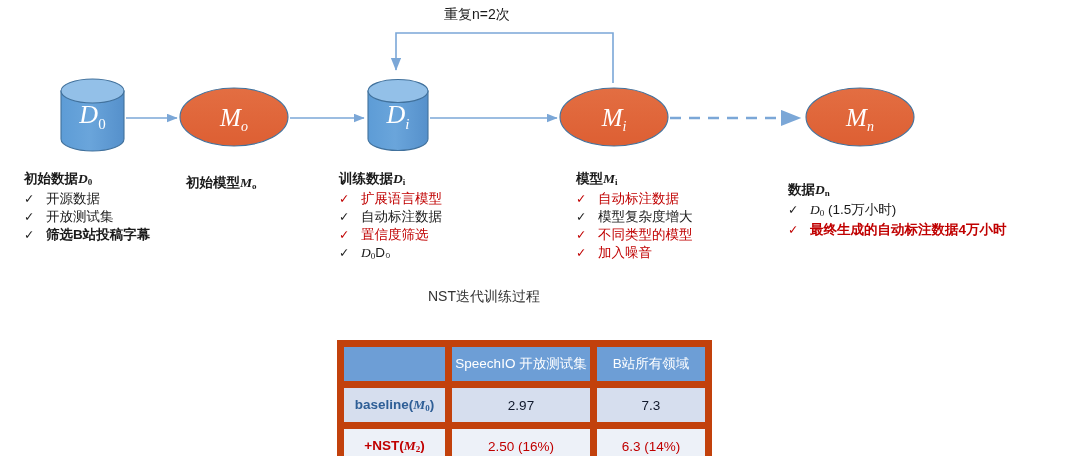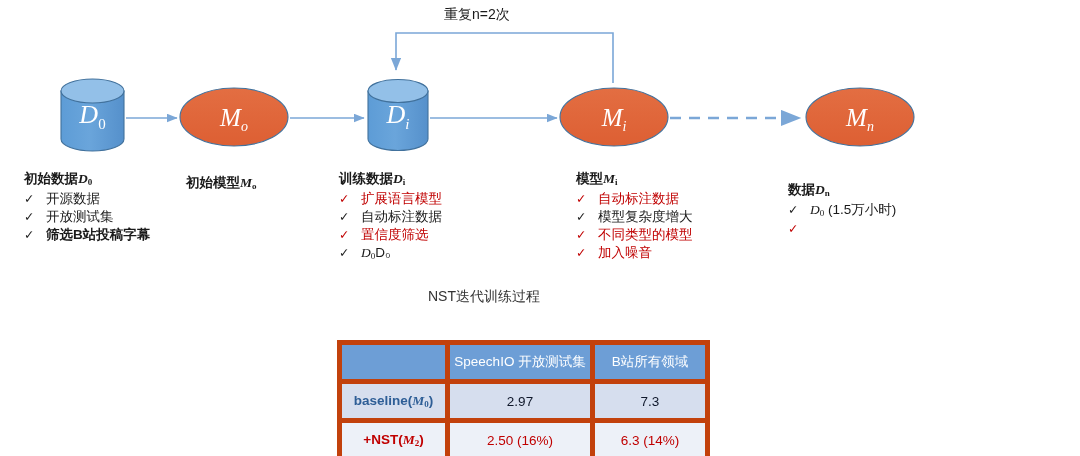--- a/index.html
+++ b/index.html
@@ -26,21 +26,21 @@
   .sub{font-size:9px;vertical-align:-2px;font-style:normal;
        font-family:"Liberation Serif","DejaVu Serif",serif;}
 
   .repeat-label{position:absolute;font-size:14px;color:#1a1a1a;white-space:nowrap;}
   .caption{position:absolute;font-size:14px;color:#333;white-space:nowrap;}
 
   
   table.results{position:absolute;border-collapse:collapse;table-layout:fixed;}
   table.results th,table.results td{
     padding:0;margin:0;text-align:center;vertical-align:middle;
-    font-size:13.5px;border:5px solid #c2410c;
+    font-size:13.5px;border:7px solid #c2410c;
   }
   table.results thead th{background:#6D9ED6;color:#ffffff;height:34px;font-weight:normal;}
   table.results thead th.corner{background:#6D9ED6;}
   table.results tbody tr.r1 td{background:#D6DEEE;height:34px;}
   table.results tbody tr.r2 td{background:#EDF1F8;height:34px;}
   td.rowhead,th.corner{text-align:left;padding-left:12px;}
   td.rowhead{font-weight:bold;}
   td.rowhead.blue{color:#2E5E96;}
   td.rowhead.redtxt{color:#C00000;}
   td.val{color:#0f172a;}
@@ -166,20 +166,21 @@
       </div>
     </div>
   <div class="col" id="col4" style="left:788px;top:172px;margin-top:11px;">
       <div class="head"><span>数据</span><span class="mi">D<span class="sub">n</span></span></div>
       <div class="row">
         <span class="ck blk">✓</span>
         <span class="tx blk"><span class="mi">D<span class="sub">0</span></span><span> (1.5万小时)</span></span>
       </div>
       <div class="row">
         <span class="ck red bold">✓</span>
+        <span class="tx red bold"><span>最终生成的自动标注数据4万小时</span></span>
       </div>
     </div>
 
   <div class="caption" style="left:428px;top:288px;">NST迭代训练过程</div>
 
   <table class="results" id="results-table" style="left:337px;top:340px;width:368px;">
     <colgroup>
         <col style="width:108px">
         <col style="width:145px">
         <col style="width:115px">

